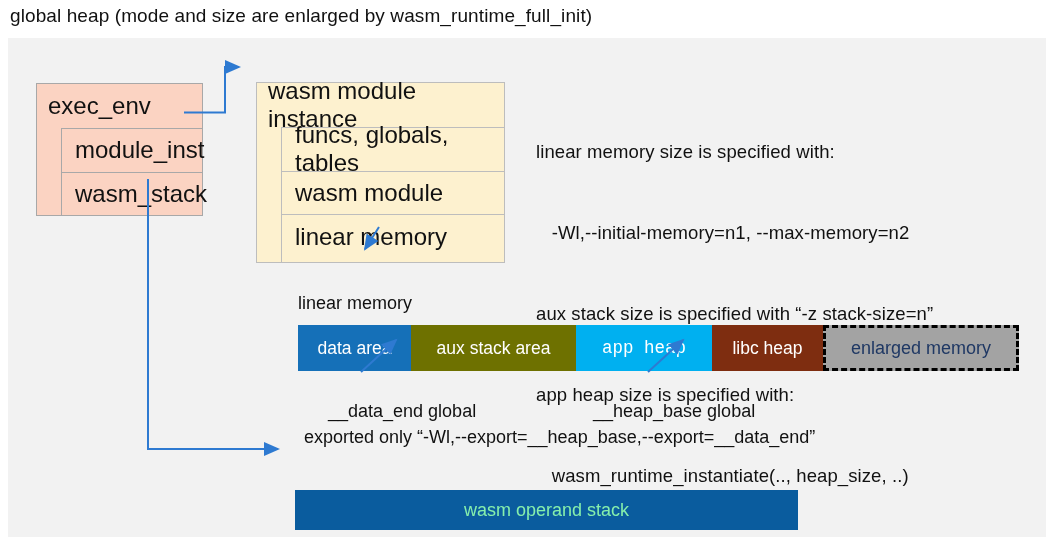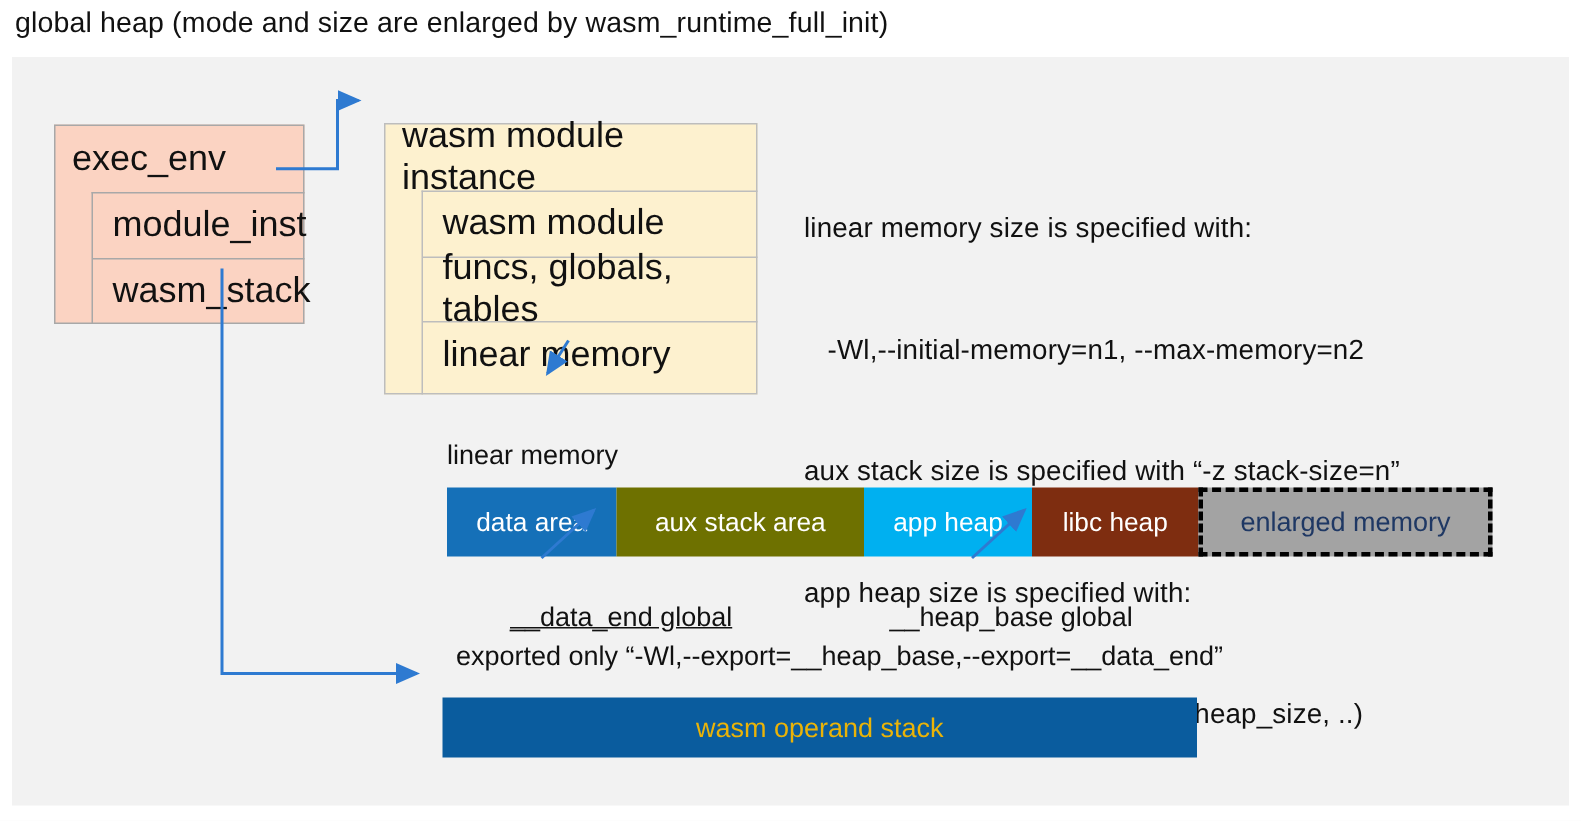--- a/index.html
+++ b/index.html
@@ -51,34 +51,34 @@
     line-height:27px; white-space:pre; letter-spacing:0.1px;
   }
   
   .lm-label { position:absolute; left:290px; top:255px; font-size:18px; }
   .membar { position:absolute; left:290px; top:287px; height:46px; display:flex; }
   .mem-seg {
     height:46px; display:flex; align-items:center; justify-content:center;
     color:#ffffff; font-size:17.5px; box-sizing:border-box; white-space:nowrap;
   }
   .seg-0 { width:113px; } .seg-1 { width:165px; }
-  .seg-2 { width:112px; } .seg-3 { width:111px; }
+  .seg-2 { width:136px;font-family:Liberation Mono, monospace; } .seg-3 { width:111px; }
   .mem-enlarged {
     width:196px; height:46px; box-sizing:border-box; background:#a3a3a3;
     border:3px dashed #000000; display:flex; align-items:center; justify-content:center;
     color:var(--enlarged_text,#1f3864); font-size:18px; white-space:nowrap;
   }
   .ann { position:absolute; font-size:18px; white-space:pre; }
-  .ann-dataend  { left:332px; top:363px;text-decoration:underline; }
+  .ann-dataend  { left:320px; top:363px; }
   .ann-heapbase { left:585px; top:363px; }
   .ann-export   { left:296px; top:389px; }
   
   .opstack {
-    position:absolute; left:287px; top:427px; width:503px; height:40px;
-    background:var(--operand_stack_fill,#0a5c9e); color:#eab308;
+    position:absolute; left:287px; top:452px; width:503px; height:40px;
+    background:var(--operand_stack_fill,#0a5c9e); color:#86efac;
     display:flex; align-items:center; justify-content:center; font-size:18px;
   }
   .bottom-note {
     position:absolute; left:190px; top:481px; font-size:18.5px;
     line-height:27px; white-space:pre; letter-spacing:0.1px;
   }
   .arrows { position:absolute; left:0; top:0; width:1054px; height:547px; pointer-events:none; }
 </style>
 </head>
 <body>
@@ -93,22 +93,22 @@
       <div class="hdr">exec_env</div>
       <div class="rows">
         <div class="row">module_inst</div>
         <div class="row">wasm_stack</div>
       </div>
     </div>
 
     <div class="recbox box-mod">
       <div class="hdr">wasm module instance</div>
       <div class="rows">
+        <div class="row">funcs, globals, tables</div>
         <div class="row">wasm module</div>
-        <div class="row">funcs, globals, tables</div>
         <div class="row">linear memory</div>
       </div>
     </div>
 
     <div class="notes">
       <div>linear memory size is specified with:</div>
       <div>   -Wl,--initial-memory=n1, --max-memory=n2</div>
       <div>aux stack size is specified with “-z stack-size=n”</div>
       <div>app heap size is specified with:</div>
       <div>   wasm_runtime_instantiate(.., heap_size, ..)</div>

